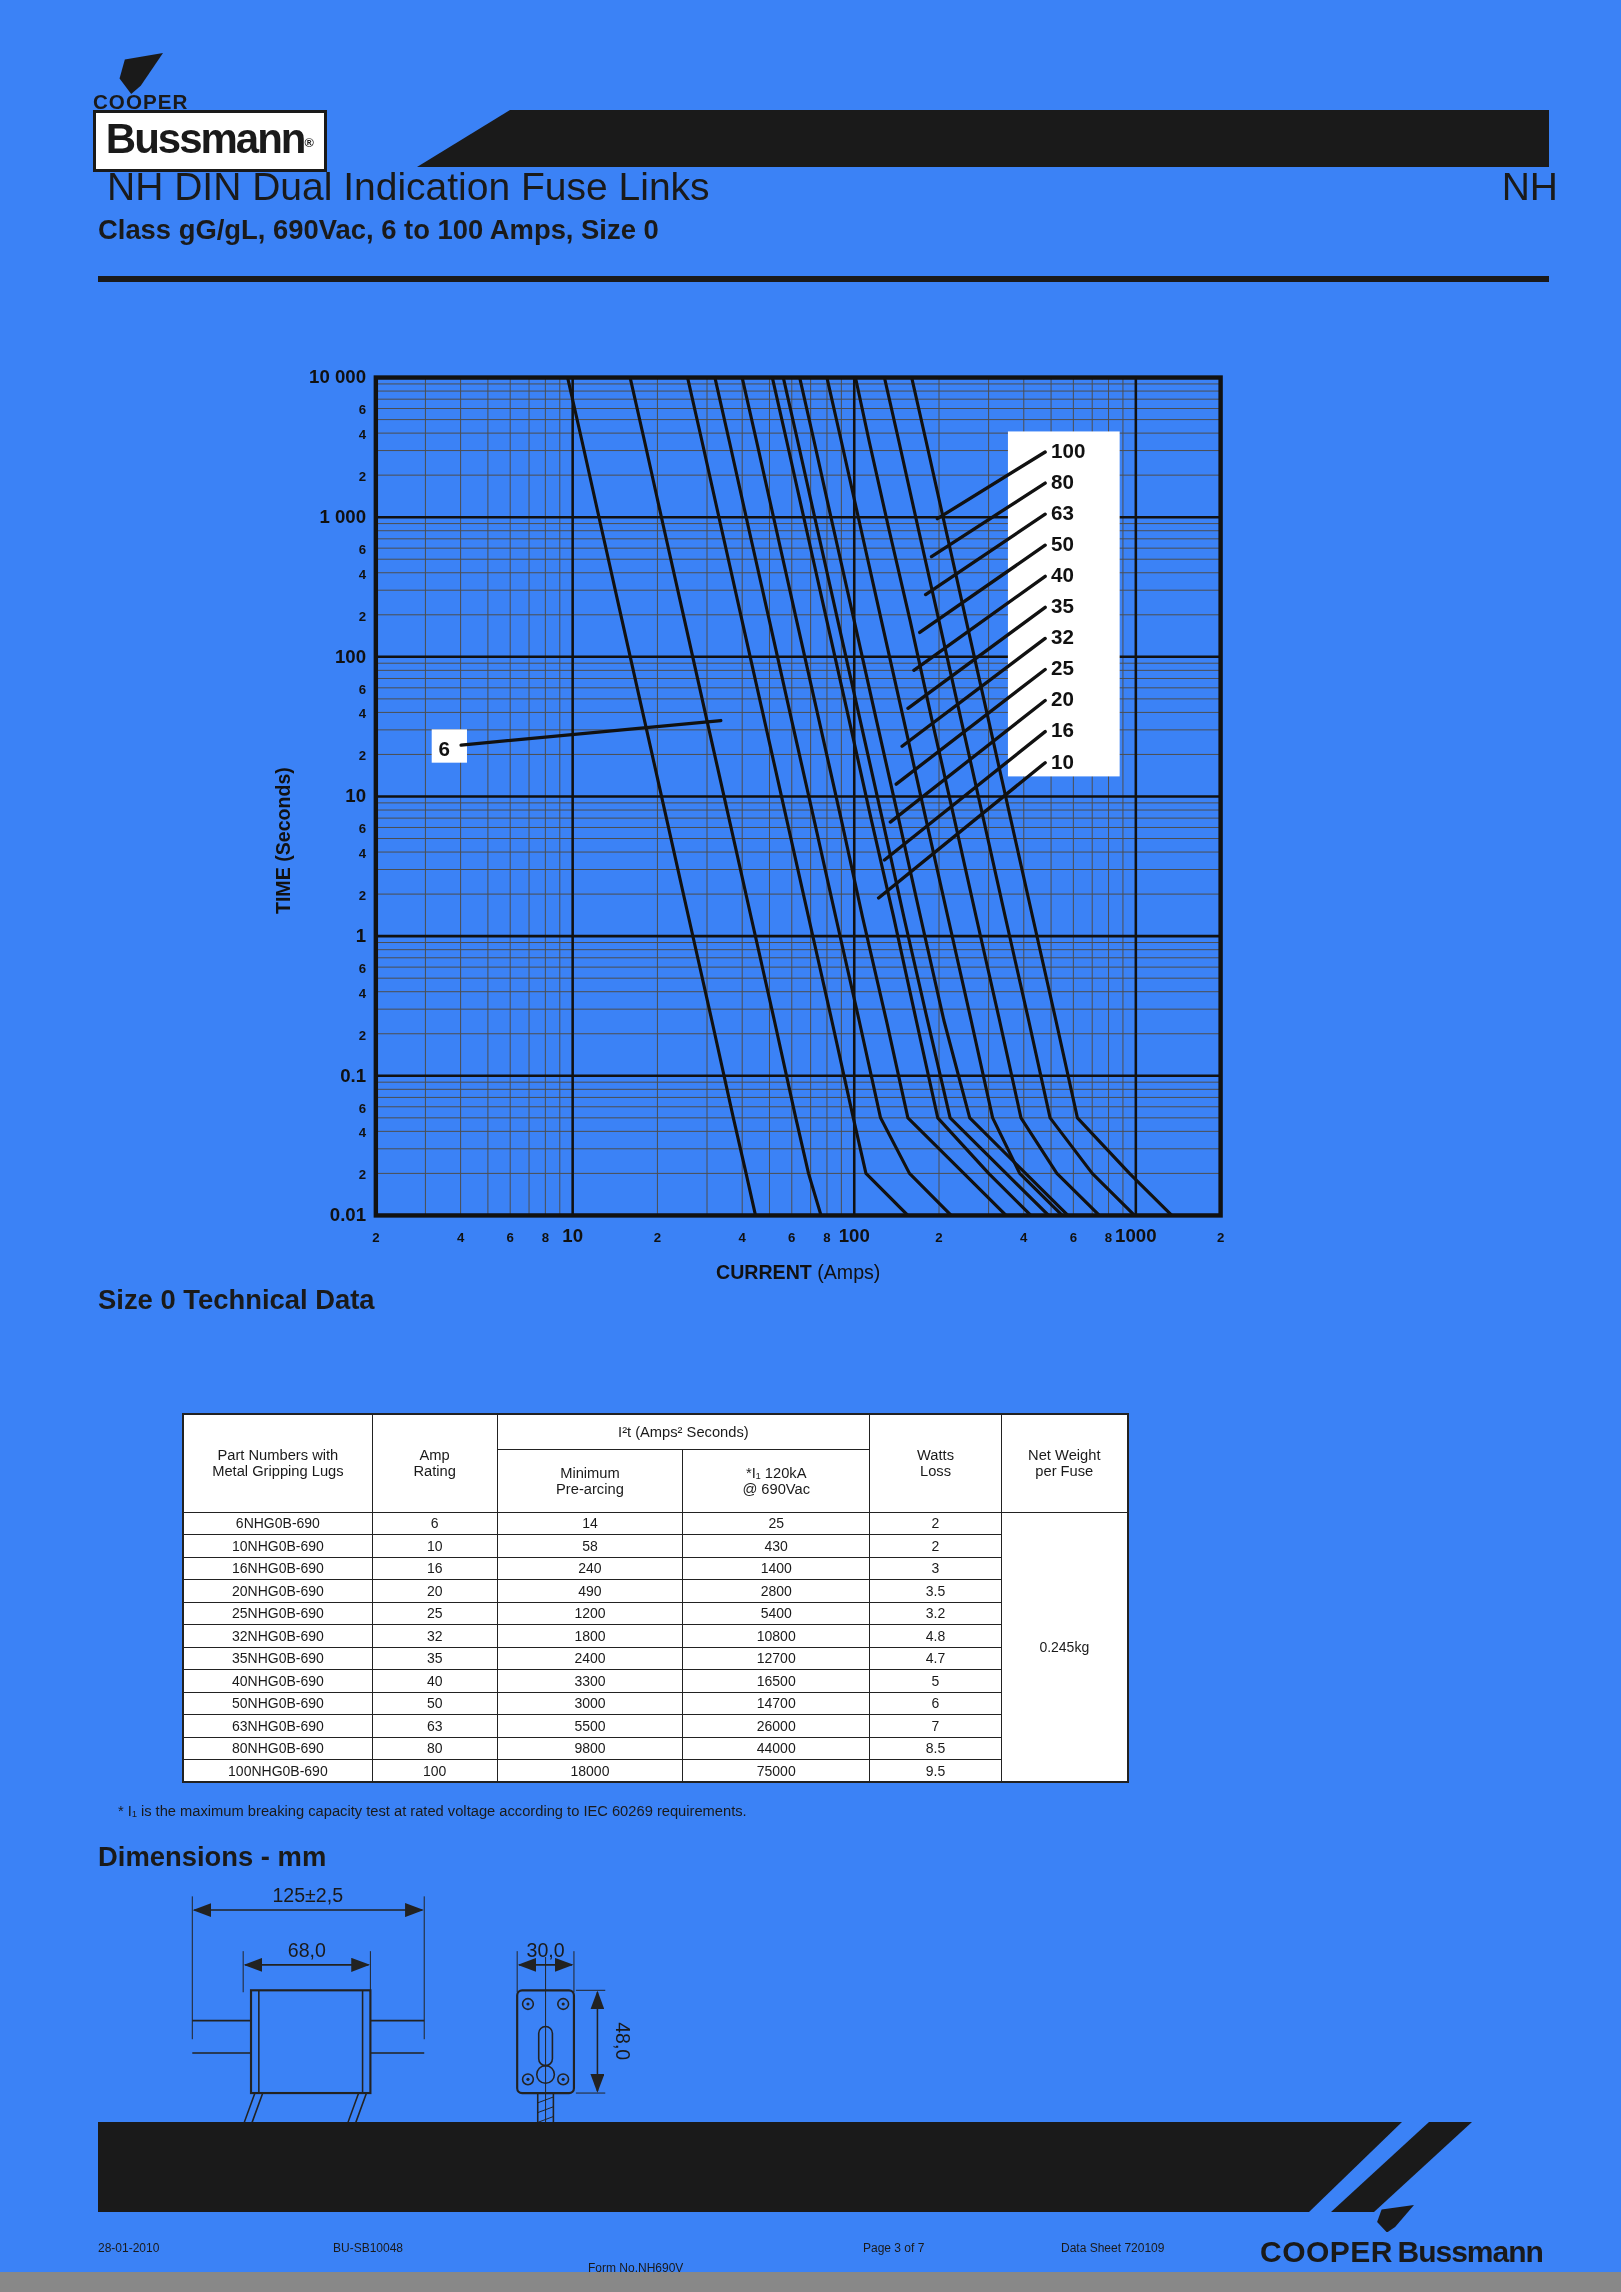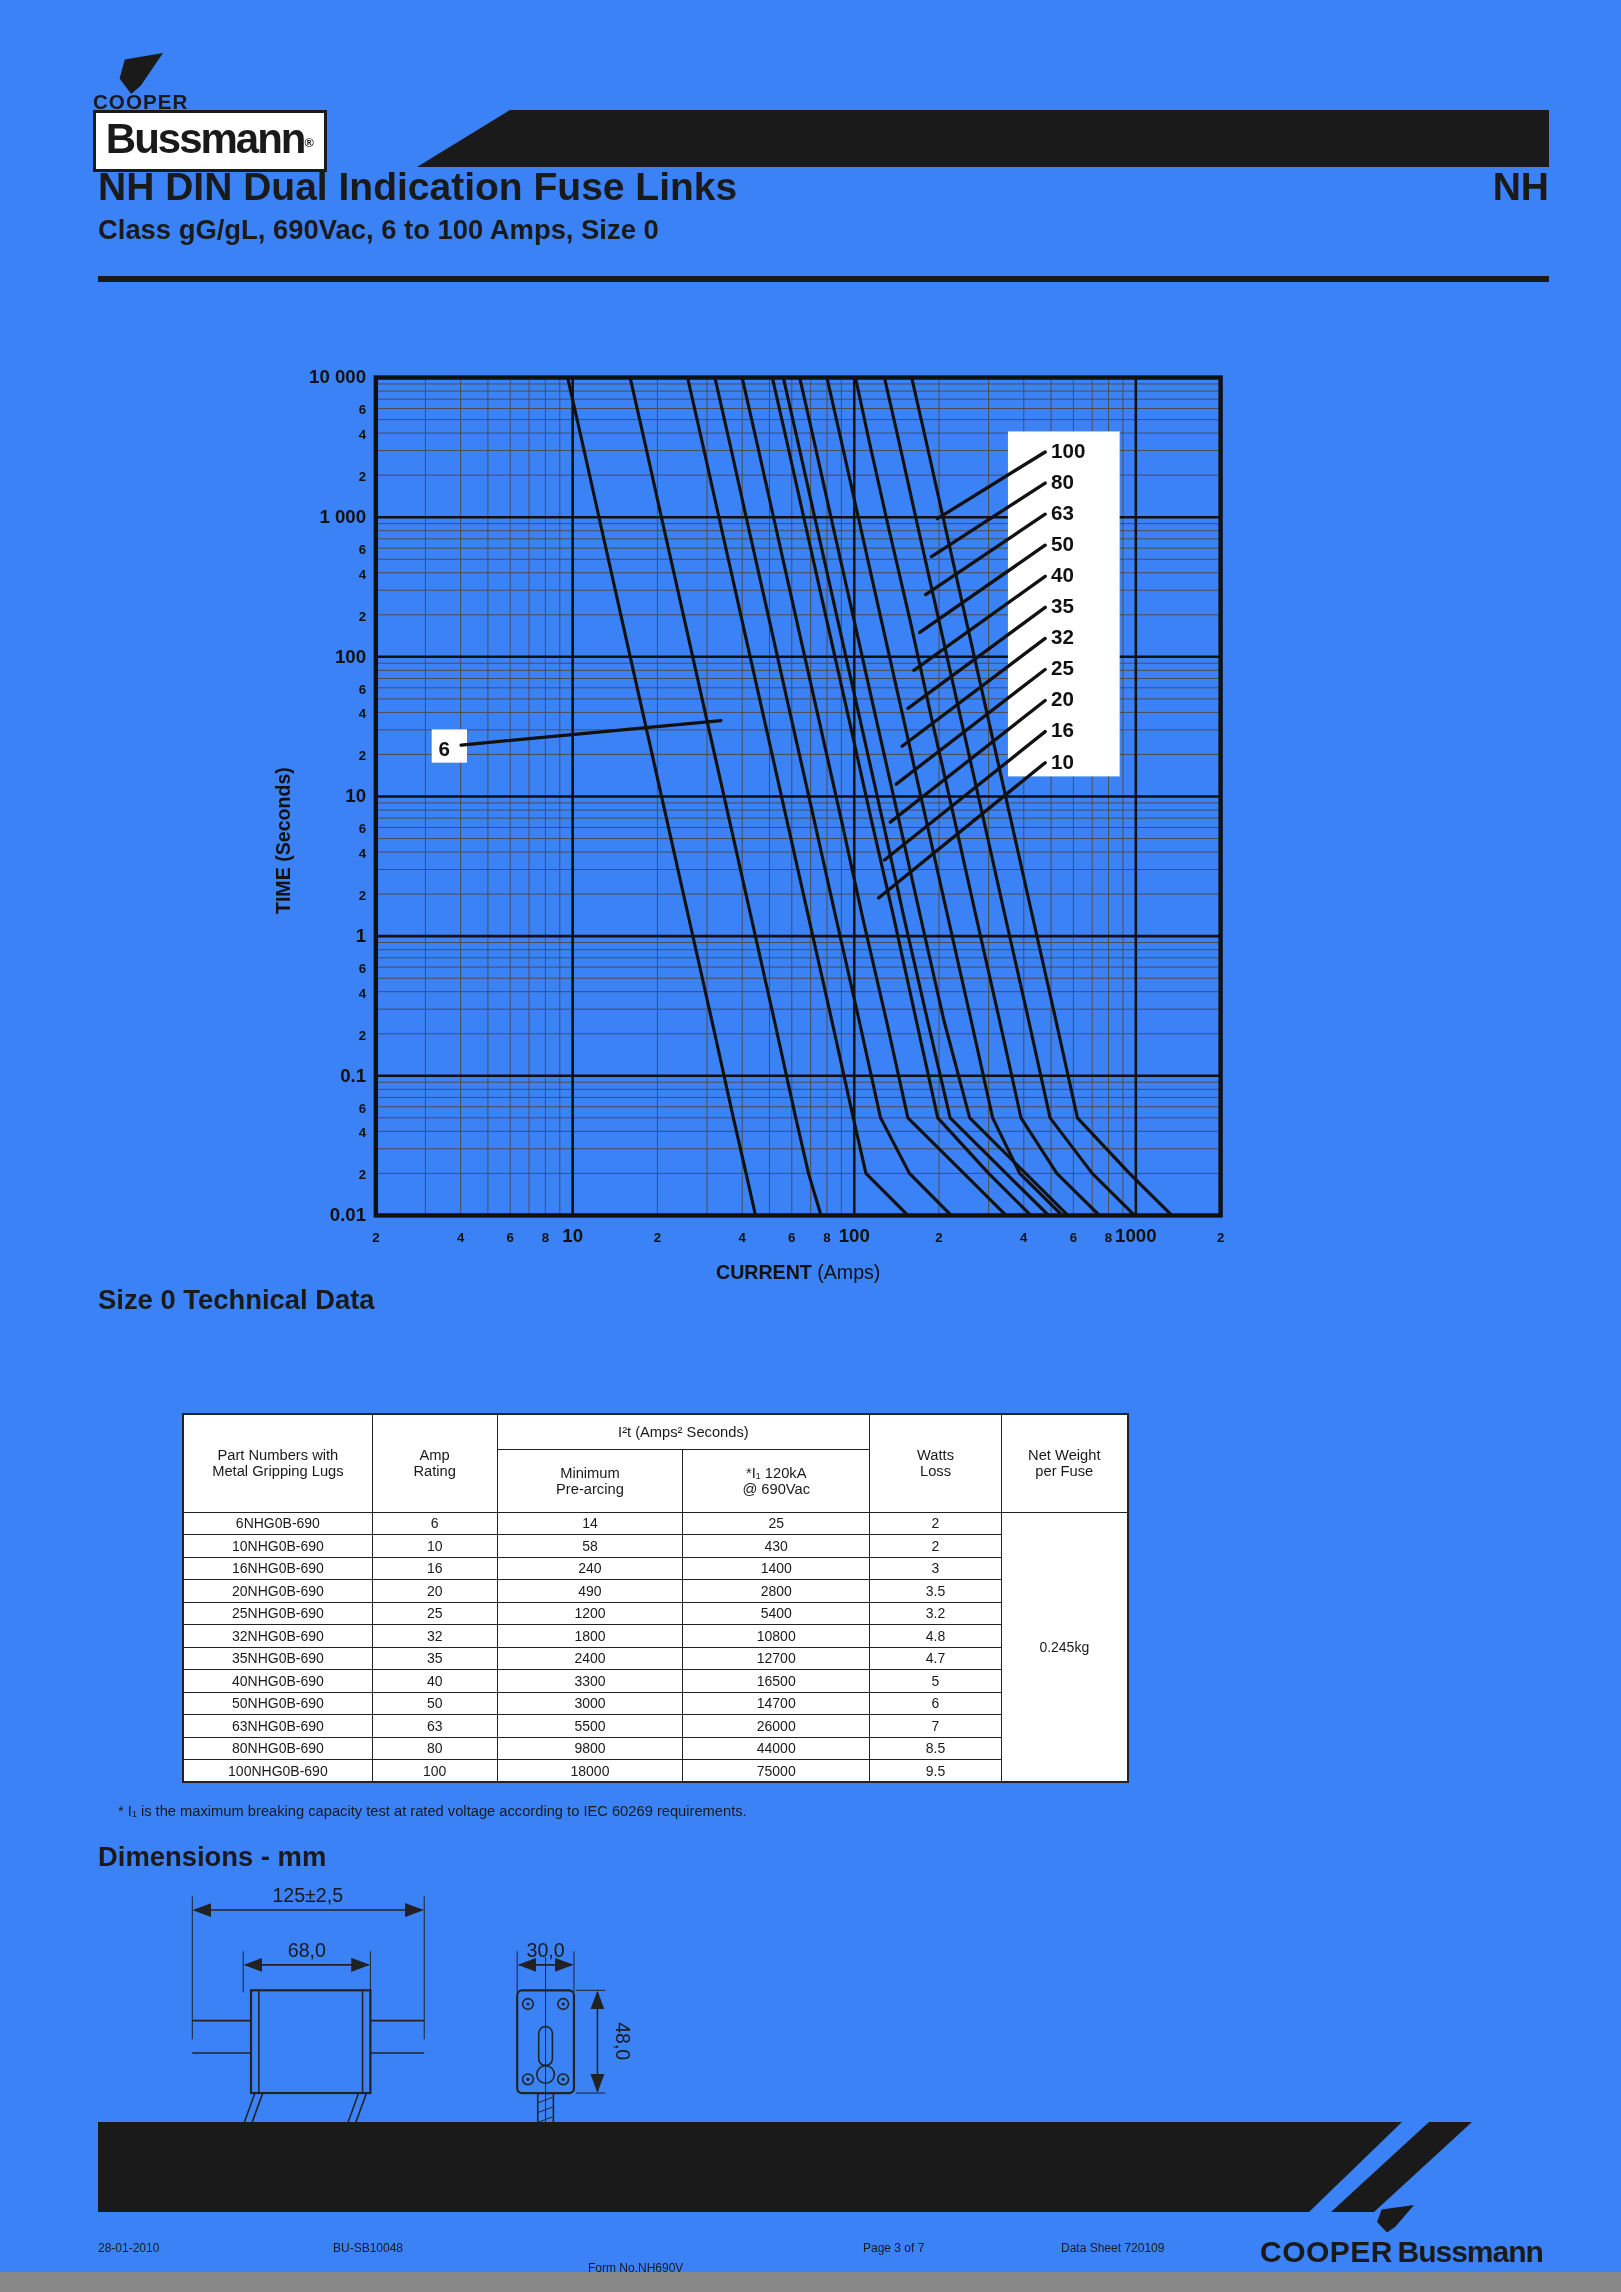--- a/index.html
+++ b/index.html
@@ -9,21 +9,21 @@
 
   
   .leaf{width:53px;height:41px;background:#1a1a1a;
         clip-path:polygon(28% 16%,100% 0,58% 80%,40% 100%,18% 62%);}
   .cooper-top{font-size:20.6px;font-weight:bold;letter-spacing:1px;}
   .buss-box{border:3.4px solid #1a1a1a;padding:2px 9.8px 5.9px 9.8px;background:#fff;}
   .buss-word{font-size:42px;font-weight:bold;letter-spacing:-2px;}
   .reg{font-size:12.7px;vertical-align:super;font-weight:bold;}
   .band{background:#1a1a1a;}
 
-  .page-title{font-size:39px;font-weight:bold;}
+  .page-title{font-size:39px;font-weight:normal;margin-left:9px;}
   .page-subtitle{font-size:27.4px;font-weight:bold;}
   .rule{background:#1a1a1a;height:5.9px;}
   .h2{font-size:27.4px;font-weight:bold;}
   .chart-title{font-size:26.5px;font-weight:bold;text-align:center;}
 
   
   .gmin{stroke:#4d4d4d;stroke-width:1;}
   .gmaj{stroke:#111;stroke-width:2.6;}
   .frame{fill:none;stroke:#111;stroke-width:4.5;}
   .curve{fill:none;stroke:#111;stroke-width:3.2;stroke-linejoin:round;stroke-linecap:round;}

